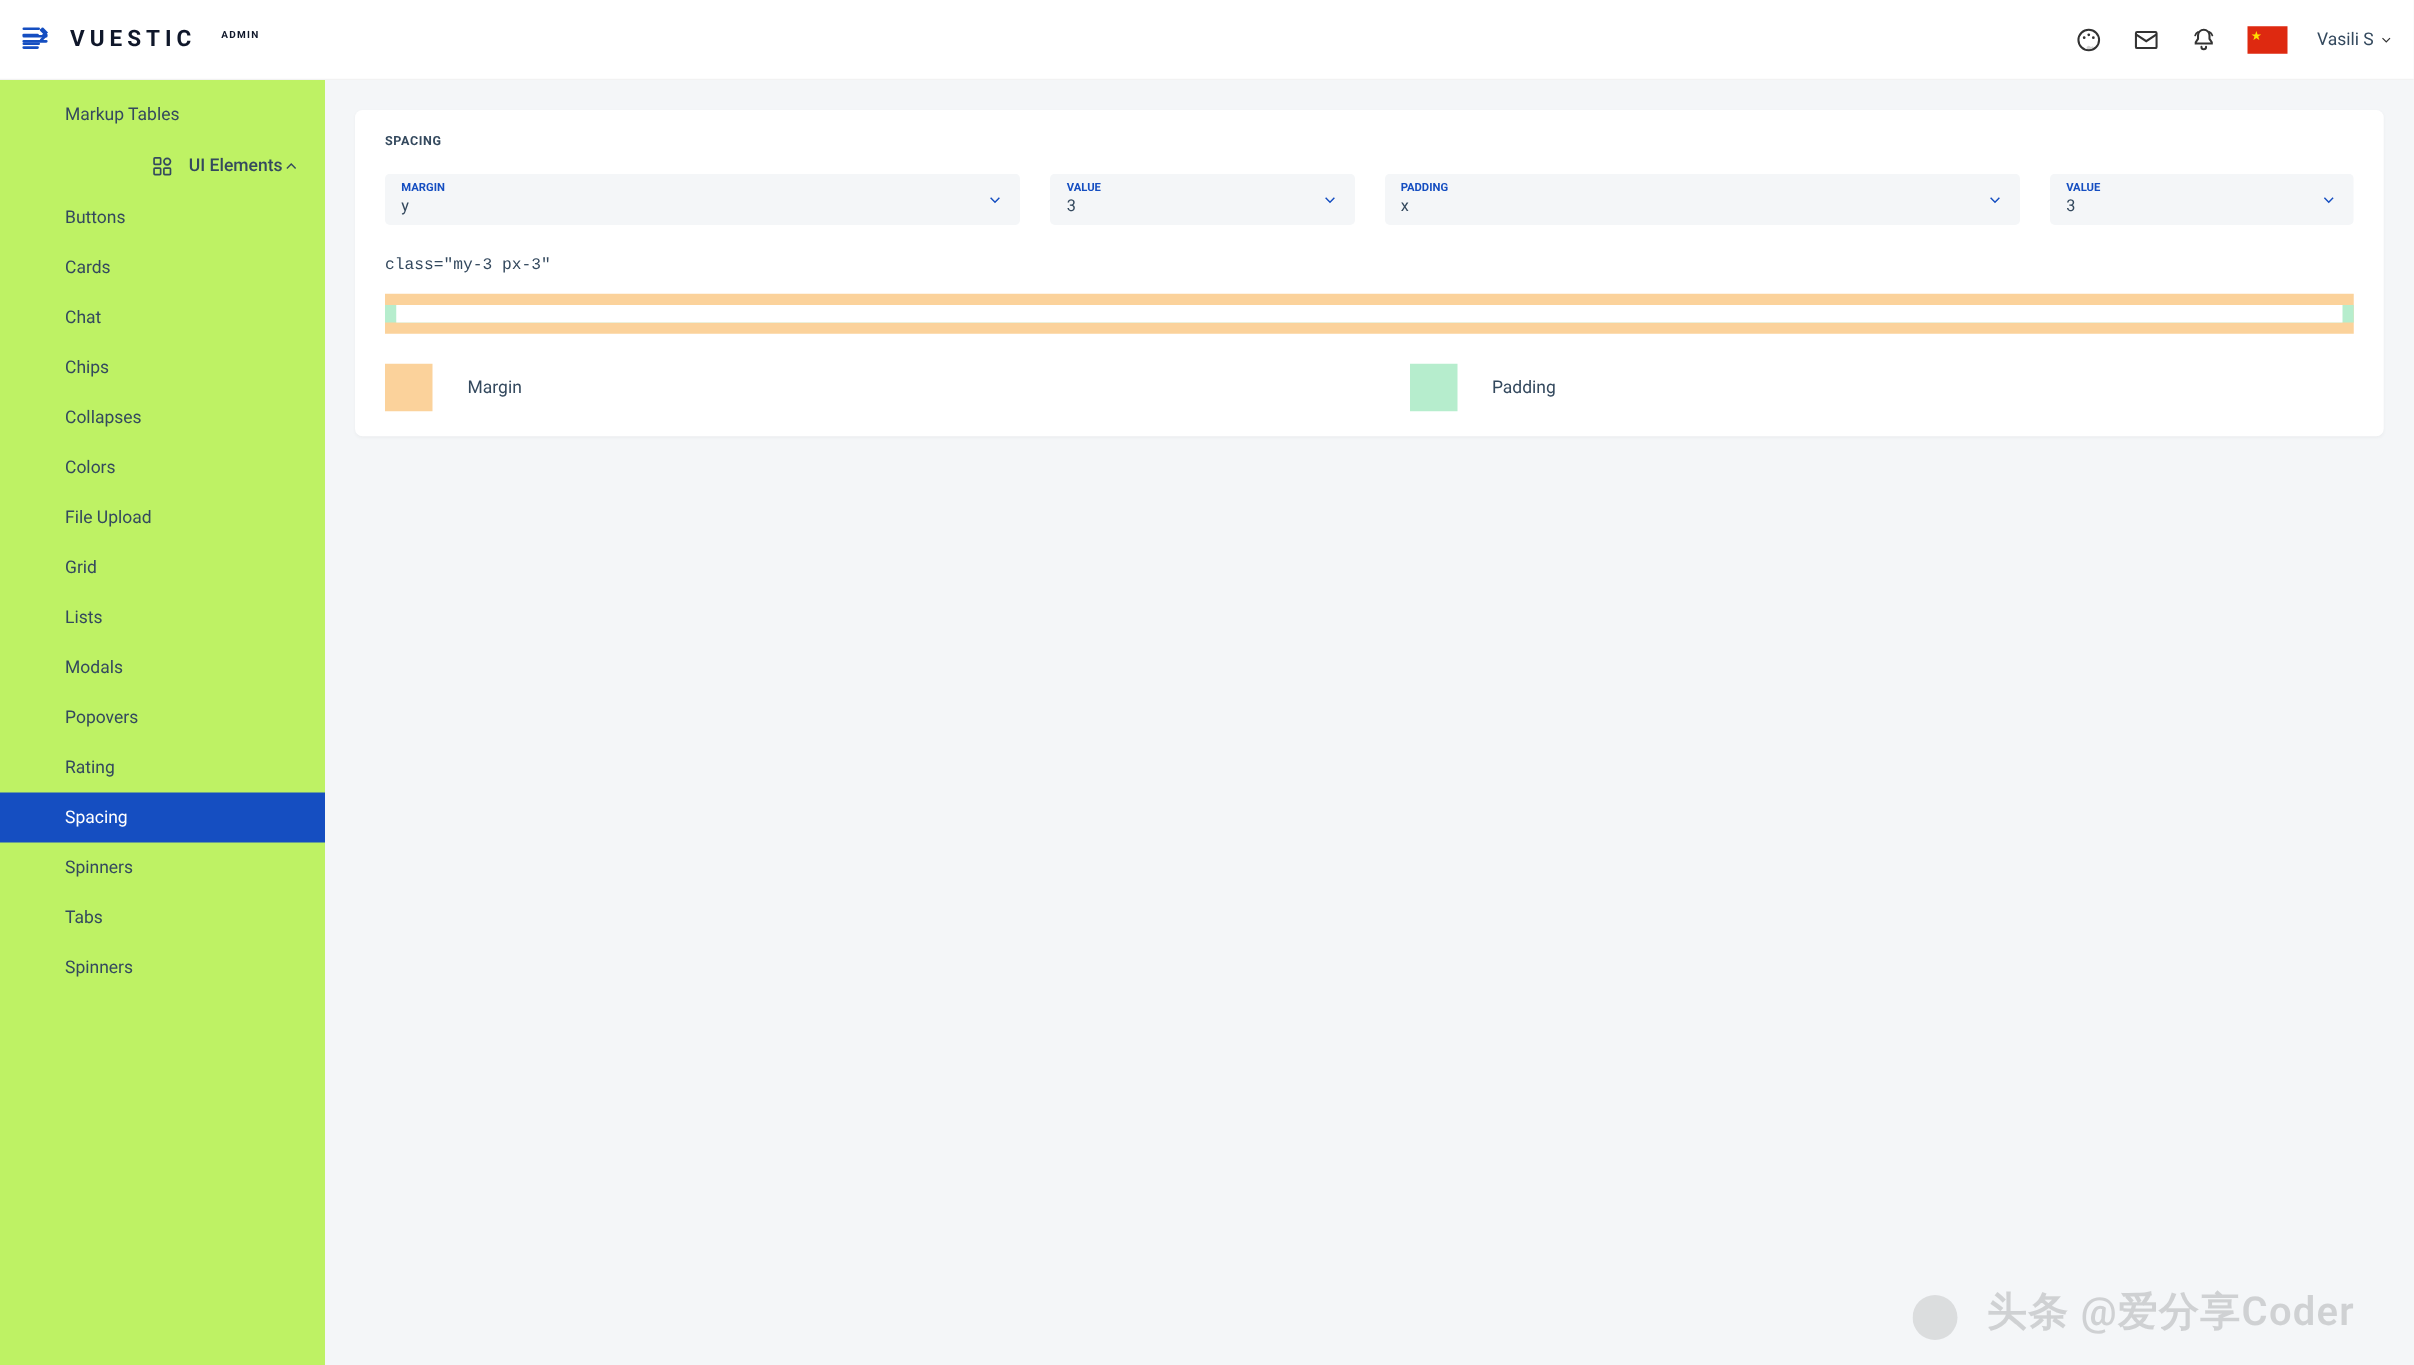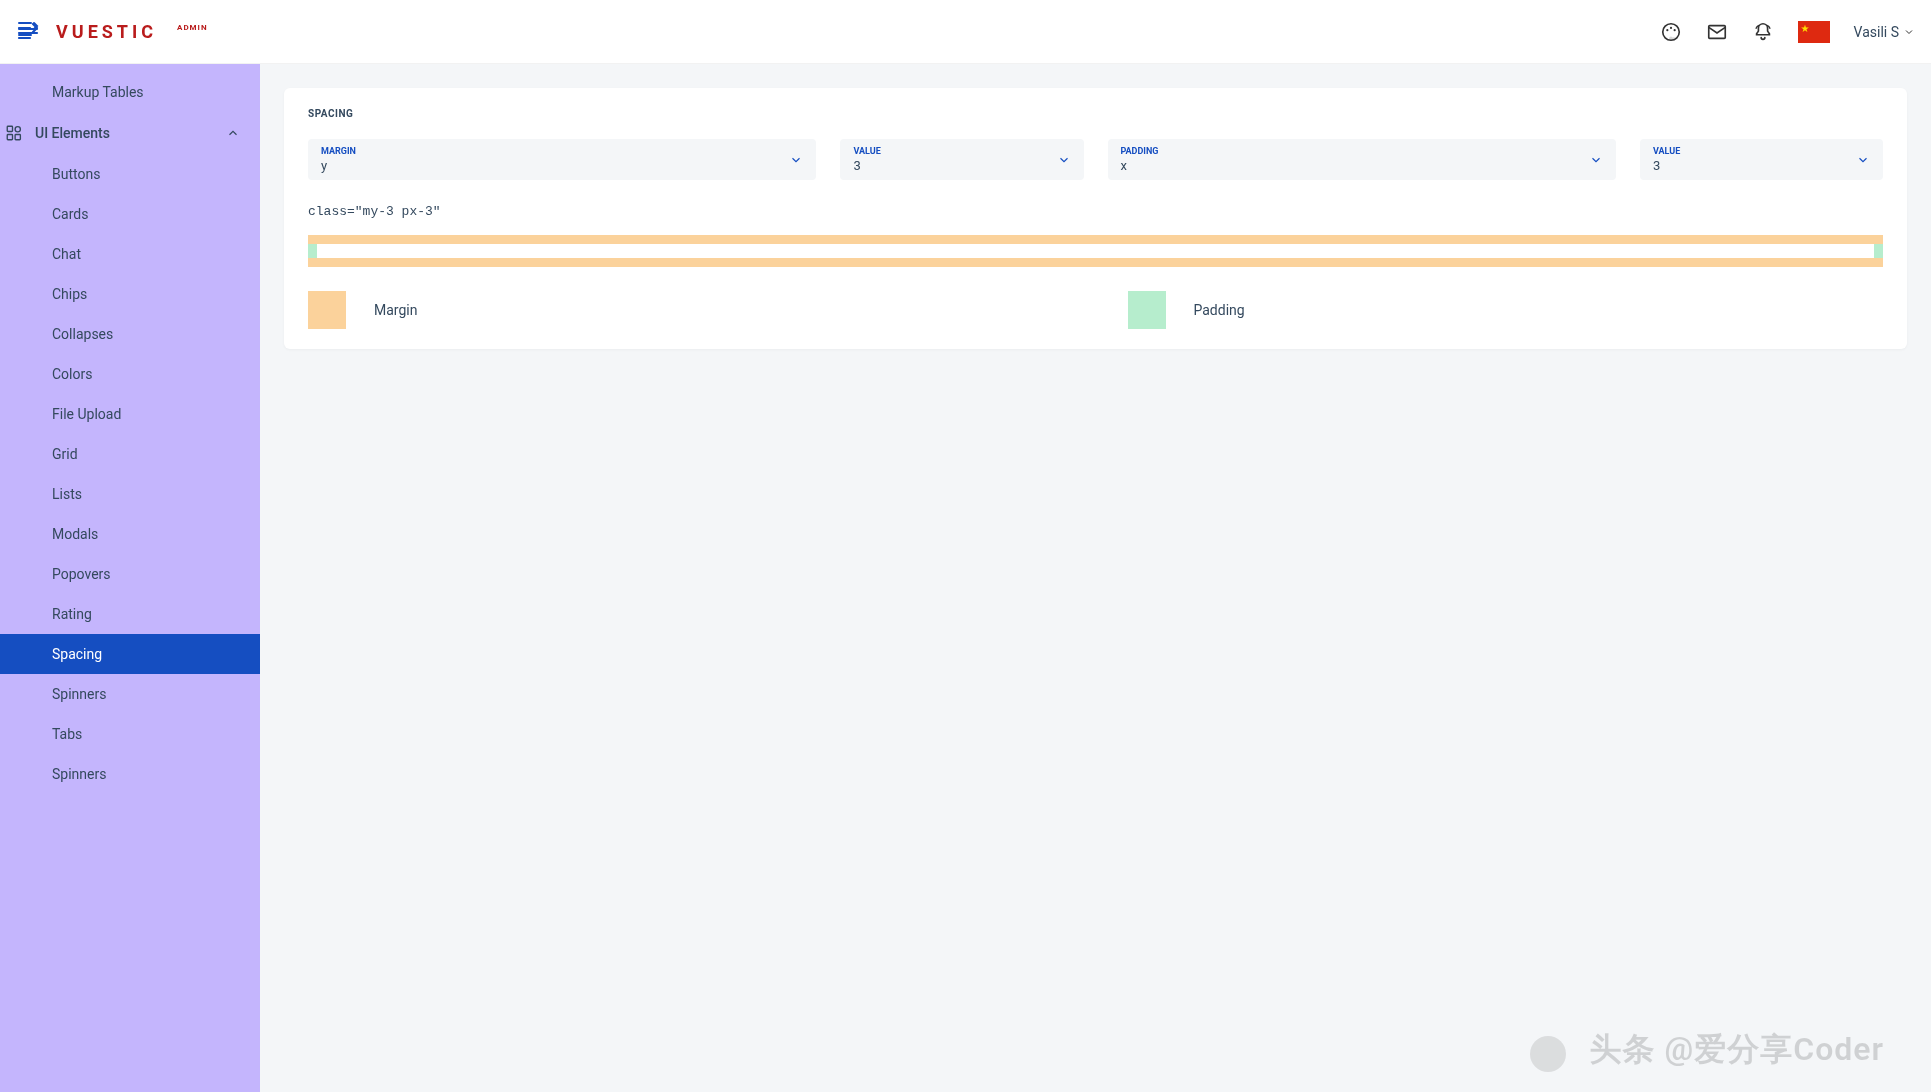--- a/index.html
+++ b/index.html
@@ -1,37 +1,37 @@
 <!DOCTYPE html>
 <html><head>
   <meta charset="utf-8">
   <style>
     * { margin: 0; padding: 0; box-sizing: border-box; }
     body { font-family: -apple-system, BlinkMacSystemFont, "Segoe UI", Roboto, Helvetica, Arial, sans-serif; background: #f4f6f8; color: #34495e; font-size: 14px; }
 
     
     .header { background: white; height: 64px; display: flex; align-items: center; padding: 0 16px; border-bottom: 1px solid rgba(0,0,0,0.05); position: relative; z-index: 10; }
     .menu-toggle { display: flex; align-items: center; margin-right: 16px; cursor: pointer; color: #154ec1; }
-    .logo { display: flex; align-items: center; font-weight: 700; font-size: 18px; letter-spacing: 4px; color: #b91c1c; justify-content: flex-end; }
+    .logo { display: flex; align-items: center; font-weight: 700; font-size: 18px; letter-spacing: 4px; color: #0f172a; justify-content: flex-end; }
     .logo-admin { font-size: 8px; letter-spacing: 1px; margin-left: 20px; margin-top: -8px; }
     .header-spacer { flex: 1; }
     .header-actions { display: flex; align-items: center; gap: 24px; }
     .header-icon { color: #333; cursor: pointer; display: flex; align-items: center; }
     .flag { width: 32px; height: 22px; background: #de2910; position: relative; }
     .flag::before { content: '★'; position: absolute; color: #ffde00; font-size: 10px; top: 2px; left: 3px; }
     .user { display: flex; align-items: center; gap: 4px; cursor: pointer; font-size: 14px; }
 
     
     .layout { display: flex; min-height: calc(100vh - 64px); }
-    .sidebar { width: 260px; background: #c4b5fd; padding-top: 8px; }
+    .sidebar { width: 260px; background: #bef264; padding-top: 8px; }
     .content { flex: 1; padding: 24px; }
 
     
     .sidebar-item { display: flex; align-items: center; padding: 12px 20px 12px 52px; cursor: pointer; font-size: 14px; color: #34495e; }
-    .sidebar-parent { padding-left: 5px; font-weight: 500; justify-content: space-between; }
+    .sidebar-parent { padding-left: 5px; font-weight: 500; justify-content: flex-end; }
     .sidebar-parent-left { display: flex; align-items: center; gap: 12px; }
     .sidebar-item.active { background: #154ec1; color: white; }
 
     
     .card { background: white; border-radius: 6px; padding: 20px 24px; box-shadow: 0 1px 3px rgba(0,0,0,0.04); }
     .card-title { font-weight: 700; font-size: 10px; letter-spacing: 0.5px; color: #34495e; margin-bottom: 20px; text-transform: uppercase; }
 
     
     .selects { display: flex; gap: 24px; margin-bottom: 24px; }
     .select { flex: 1; background: #f4f6f8; border-radius: 4px; padding: 6px 12px; display: flex; flex-direction: column; position: relative; cursor: pointer; border: 1px solid transparent; }

